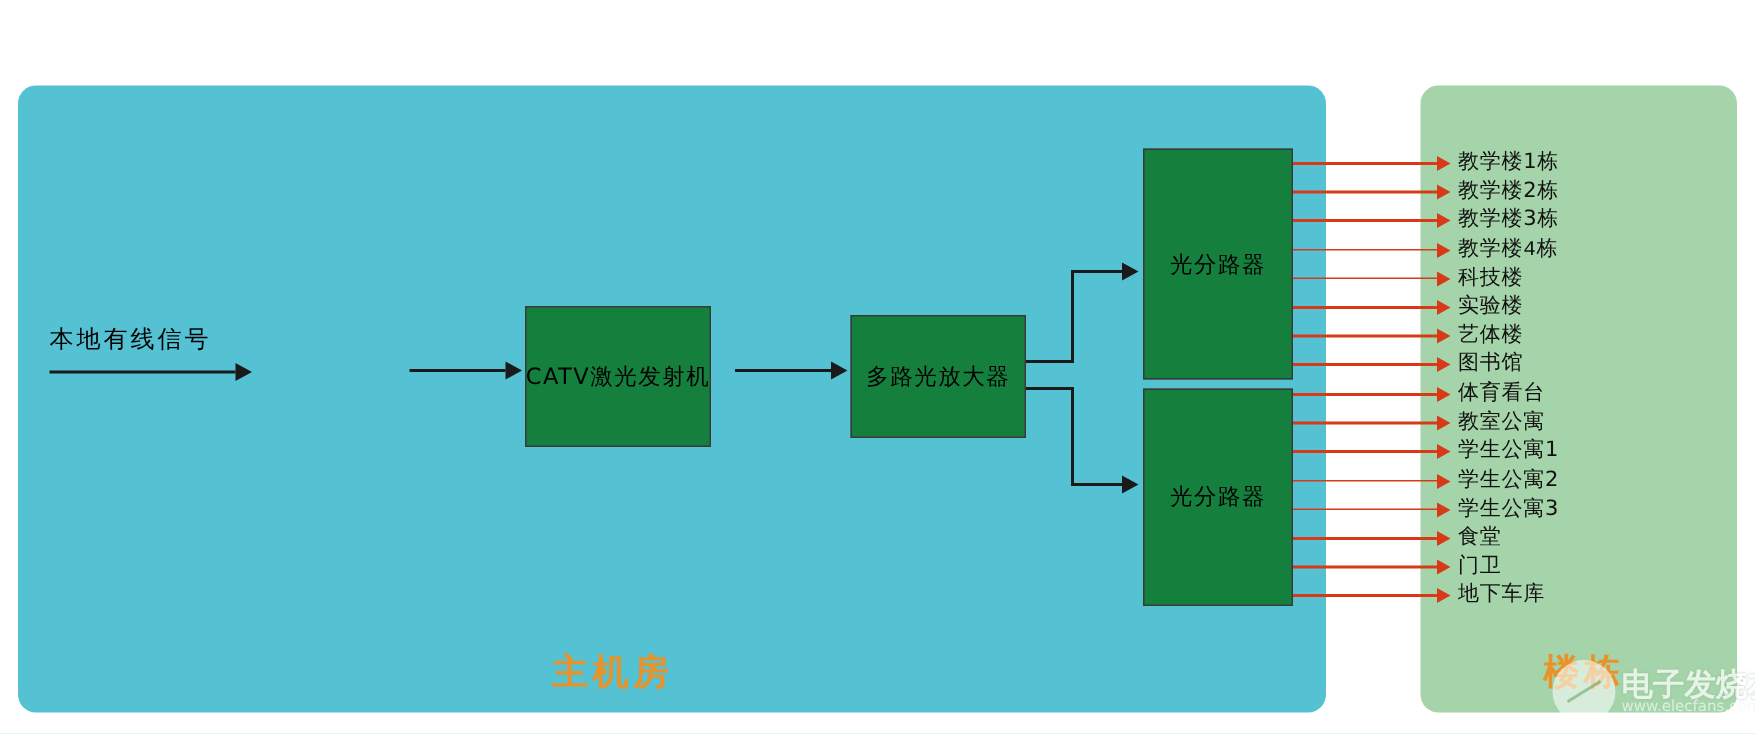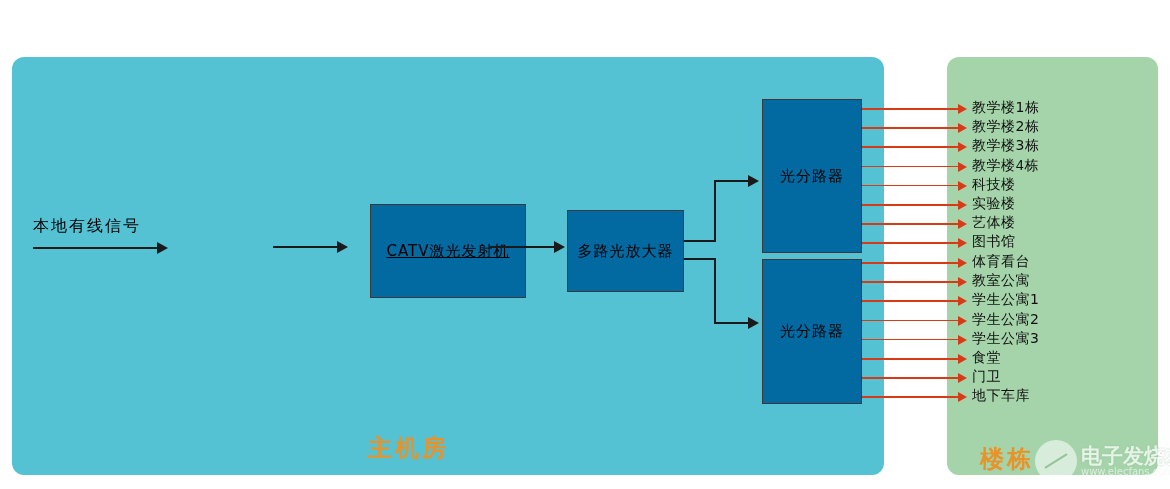--- a/index.html
+++ b/index.html
@@ -57,42 +57,41 @@
     font-size: 24px;
     font-weight: bold;
     letter-spacing: 3px;
     white-space: nowrap;
   }
   #machine-room-caption {
     left: 368px;
     top: 432px;
   }
   #buildings-caption {
-    left: 980px;
+    left: 1029px;
     top: 432px;
-    margin-top: 11px;
   }
 
   
   .equip-box {
     position: absolute;
-    background: #0369a1;
+    background: #15803d;
     border: 1px solid #3a3a3a;
     box-sizing: border-box;
     display: flex;
     align-items: center;
     justify-content: center;
     color: #000000;
     font-size: 15px;
     letter-spacing: 1px;
     white-space: nowrap;
     text-align: center;
   }
   #box-agc      { left: 168px; top: 208px; width: 105px; height: 90px; }
-  #box-catv     { left: 370px; top: 204px; width: 156px; height: 94px; text-decoration: underline; }
+  #box-catv     { left: 350px; top: 204px; width: 124px; height: 94px; }
   #box-amp      { left: 567px; top: 210px; width: 117px; height: 82px; }
   #box-split-1  { left: 762px; top: 99px;  width: 100px; height: 154px; }
   #box-split-2  { left: 762px; top: 259px; width: 100px; height: 145px; }
 
   
   #source-label {
     position: absolute;
     left: 33px;
     top: 216px;
     font-size: 16px;

